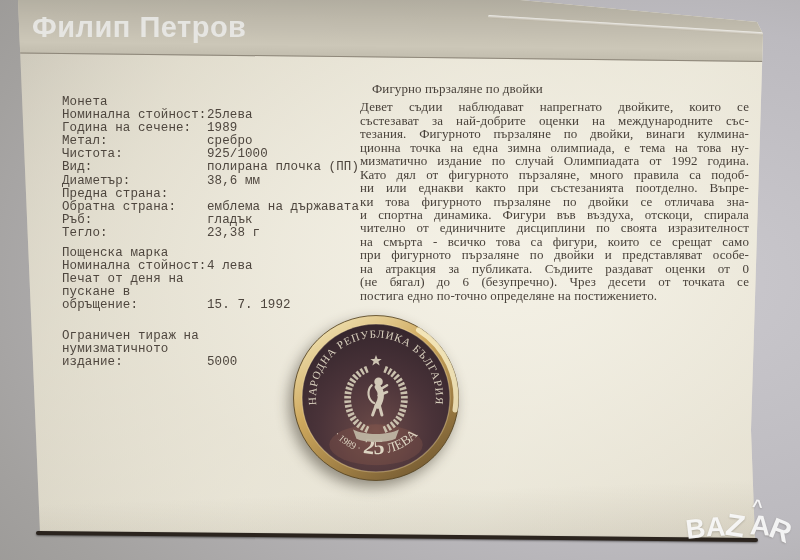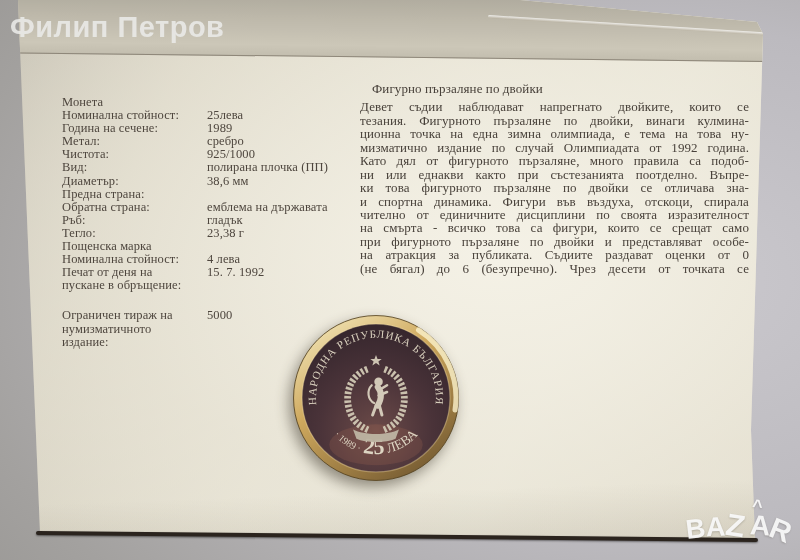--- a/index.html
+++ b/index.html
@@ -32,44 +32,44 @@
   }
   .edge-shadow{
     position:absolute;left:36px;top:531px;width:722px;height:4px;
     background:#2b241e;border-radius:2px;
     transform:rotate(0.55deg);transform-origin:left center;
     box-shadow:0 1px 2px rgba(0,0,0,.45);
   }
   
   .details{
     position:absolute;left:62px;top:96px;width:300px;
-    font-size:12.5px;line-height:13.1px;color:#4e463e;letter-spacing:.1px;
-  }
-  .blk2{margin-top:0;}
+    font-size:12.5px;line-height:13.1px;color:#4e463e;letter-spacing:.1px;font-family:Liberation Mono, monospace;
+  }
+  .blk2{margin-top:7px;}
   .blk3{margin-top:17px;}
   .row{display:flex;align-items:flex-start;}
-  .row.vbottom{align-items:flex-start;}
+  .row.vbottom{align-items:flex-end;}
   .lbl{width:145px;flex:none;white-space:pre-line;}
   .val{flex:1;white-space:pre-line;}
   .hdr{}
   .article{
     position:absolute;left:360px;top:82px;width:389px;
     font-size:13px;line-height:13.45px;color:#48413a;letter-spacing:.1px;
   }
   .article .ttl{padding-left:12px;margin-bottom:5px;}
   .pline{text-align:justify;text-align-last:justify;height:13.45px;overflow:visible;}
   .pline.last{text-align-last:left;}
   
   .coin{
     position:absolute;left:291px;top:313px;width:170px;height:170px;
     filter:drop-shadow(-4px 6px 7px rgba(35,28,18,.45));
   }
   
   .watermark{
-    position:absolute;left:4px;top:11px;
+    position:absolute;left:26px;top:11px;
     font-family:"Liberation Sans",sans-serif;font-weight:700;font-size:29px;
     color:#ebebe9;opacity:.88;letter-spacing:.5px;padding-left:6px;
   }
   .bazar{
     position:absolute;left:684px;top:500px;width:116px;height:56px;
     font-family:"Liberation Sans",sans-serif;font-weight:900;
     color:rgba(250,250,250,.93);
   }
   .bazar span{position:absolute;display:block;text-shadow:0 1px 2px rgba(60,55,45,.25);}
   .bz1{left:2px;top:14px;font-size:27px;transform:rotate(-7deg);}
@@ -149,32 +149,34 @@
 нумизматичното
 издание:</span>
         <span class="val">5000</span>
       </div>
     </div>
   </div>
 
   <div class="article">
     <div class="ttl">Фигурно пързаляне по двойки</div>
     <div class="pline">Девет съдии наблюдават напрегнато двойките, които се</div>
+    <div class="pline">състезават за най-добрите оценки на международните със-</div>
     <div class="pline">тезания. Фигурното пързаляне по двойки, винаги кулмина-</div>
     <div class="pline">ционна точка на една зимна олимпиада, е тема на това ну-</div>
     <div class="pline">мизматично издание по случай Олимпиадата от 1992 година.</div>
     <div class="pline">Като дял от фигурното пързаляне, много правила са подоб-</div>
     <div class="pline">ни или еднакви както при състезанията поотделно. Въпре-</div>
     <div class="pline">ки това фигурното пързаляне по двойки се отличава зна-</div>
     <div class="pline">и спортна динамика. Фигури във въздуха, отскоци, спирала</div>
     <div class="pline">чително от единичните дисциплини по своята изразителност</div>
     <div class="pline">на смърта - всичко това са фигури, които се срещат само</div>
     <div class="pline">при фигурното пързаляне по двойки и представляват особе-</div>
     <div class="pline">на атракция за публиката. Съдиите раздават оценки от 0</div>
     <div class="pline">(не бягал) до 6 (безупречно). Чрез десети от точката се</div>
+    <div class="pline last">постига едно по-точно определяне на постижението.</div>
   </div>
 
   <svg class="coin" viewBox="-100 -100 200 200">
     <defs>
       <linearGradient id="rimG" x1="0.15" y1="0" x2="0.8" y2="1">
         <stop offset="0" stop-color="#f3e7ba"></stop>
         <stop offset="0.4" stop-color="#cfa95e"></stop>
         <stop offset="0.75" stop-color="#9a7a42"></stop>
         <stop offset="1" stop-color="#6f5630"></stop>
       </linearGradient>

